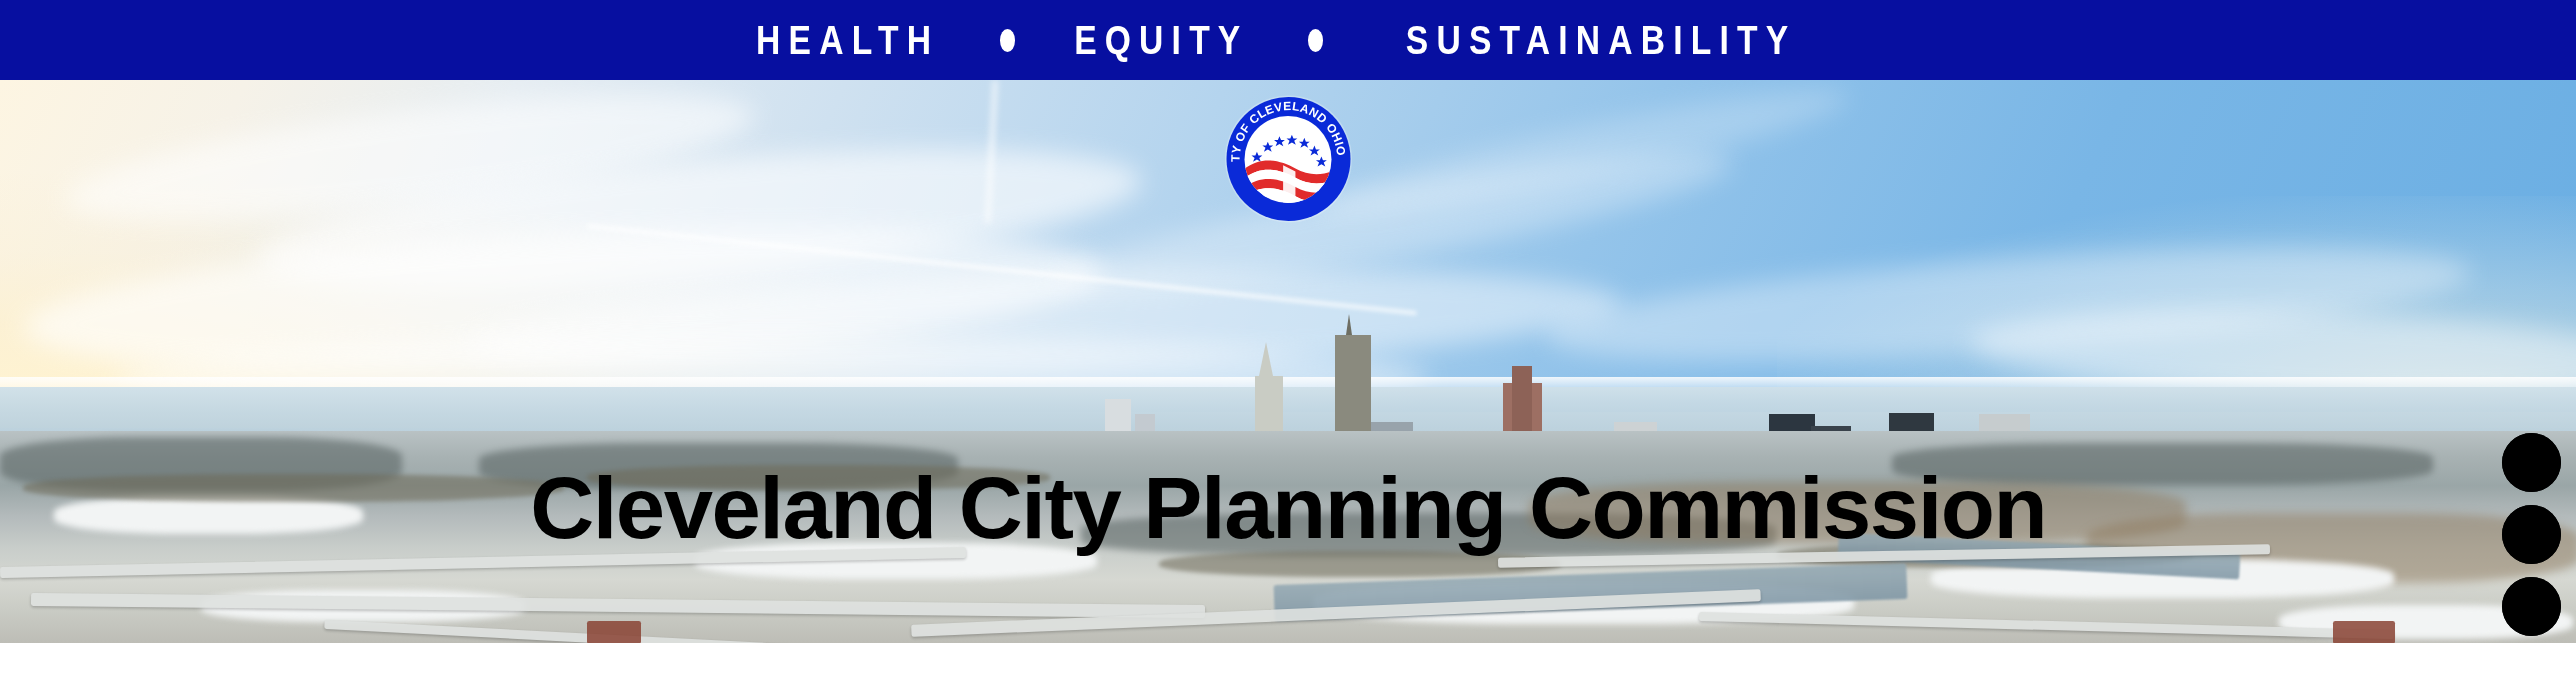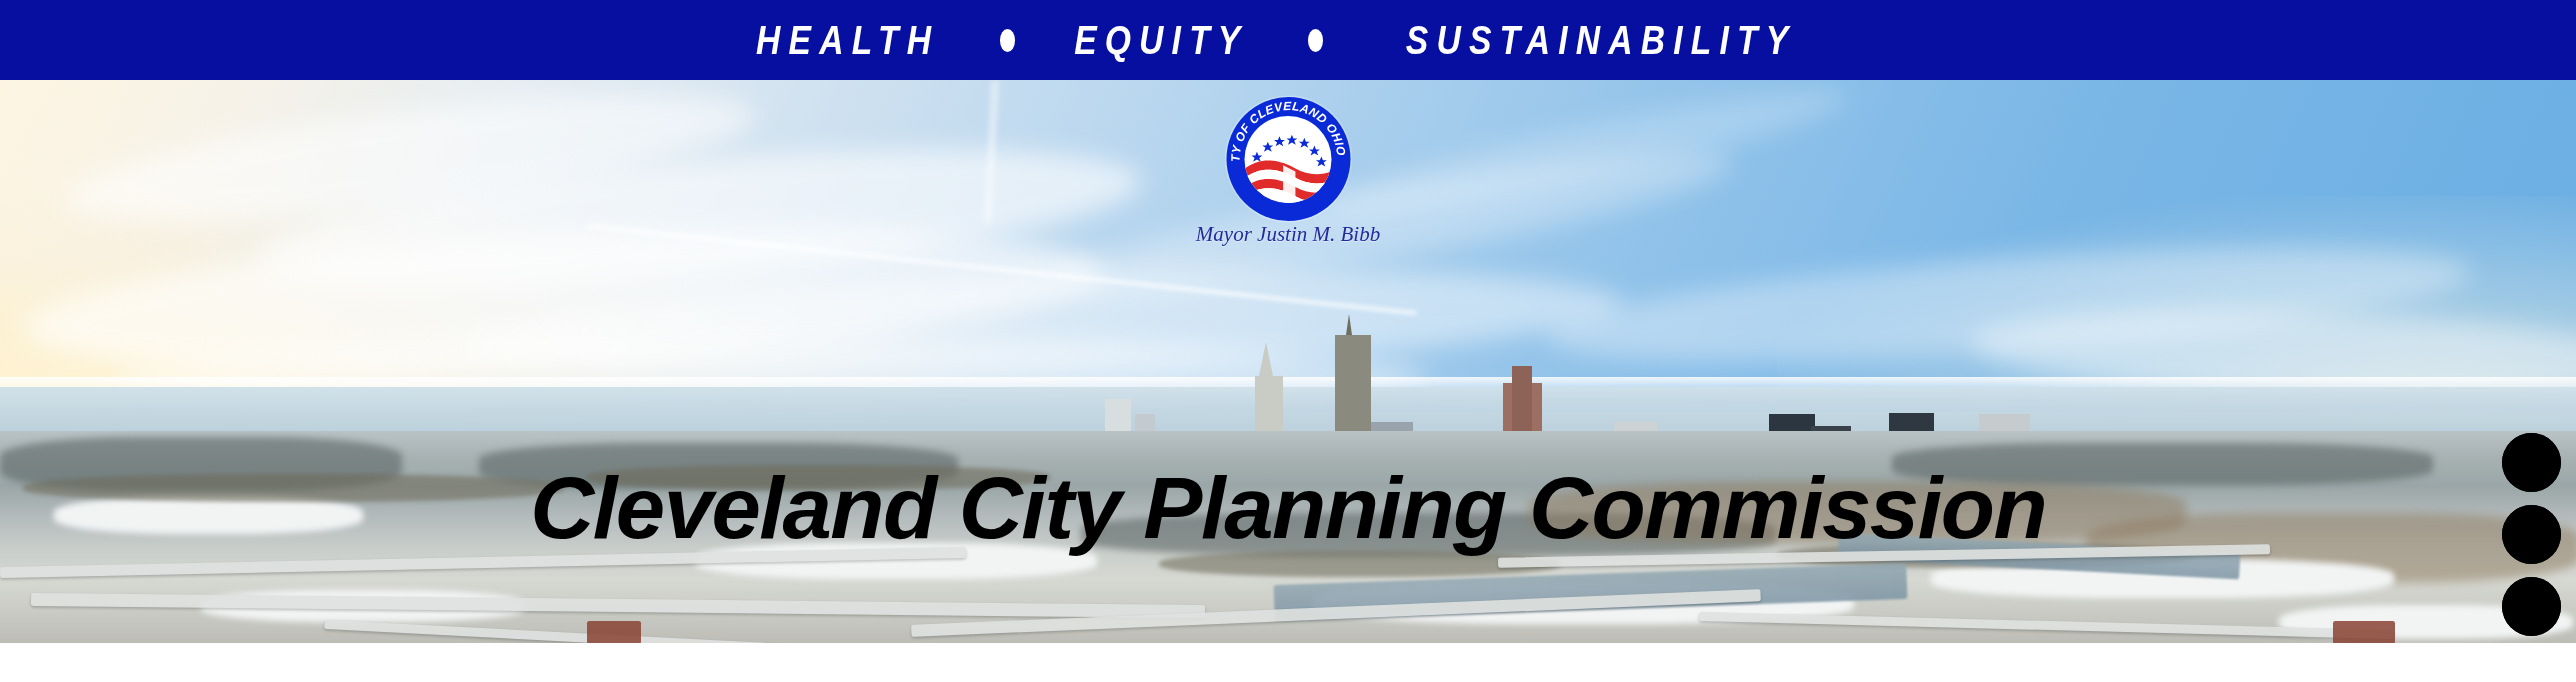--- a/index.html
+++ b/index.html
@@ -5,21 +5,20 @@
 <style>
   html,body{margin:0;padding:0;background:#ffffff;}
   body{font-family:"Liberation Sans", sans-serif;}
 
   #page{
     position:relative;
     width:2576px;
     height:652px;
     overflow:hidden;
     background:#ffffff;
-    font-style:italic;
   }
 
   
   #tagline-banner{
     position:absolute;
     left:0; top:0;
     width:2576px;
     height:80px;
     background:#070fa0;
     display:flex;
@@ -421,21 +420,20 @@
             <path d="M2,22 C26,2 52,10 70,20 C86,29 104,30 120,22 L120,34 C104,42 86,41 70,32 C52,22 26,14 2,34 Z" fill="#e12b2b"></path>
             <path d="M2,34 C26,14 52,22 70,32 C86,41 104,42 120,34 L120,46 C104,54 86,53 70,44 C52,34 26,26 2,46 Z" fill="#ffffff"></path>
             <path d="M2,46 C26,26 52,34 70,44 C86,53 104,54 120,46 L120,58 C104,66 86,65 70,56 C52,46 26,38 2,58 Z" fill="#e12b2b"></path>
             <path d="M2,58 C26,38 52,46 70,56 C86,65 104,66 120,58 L120,70 C104,78 86,77 70,68 C52,58 26,50 2,70 Z" fill="#ffffff"></path>
             <path d="M54,16 L70,24 L70,70 L54,70 Z" fill="#ffffff" opacity="0.92"></path>
           </g>
         </svg>
       </div>
     </div>
 
-    <div id="logo-sub">Mayor Justin M. Bibb</div>
   </div>
 
   <div id="headline">
     <span id="headline-text">Cleveland City Planning Commission</span>
   </div>
 
   <div id="social">
 
     <a class="social-btn" title="YouTube">
       <svg viewBox="0 0 76 76">

